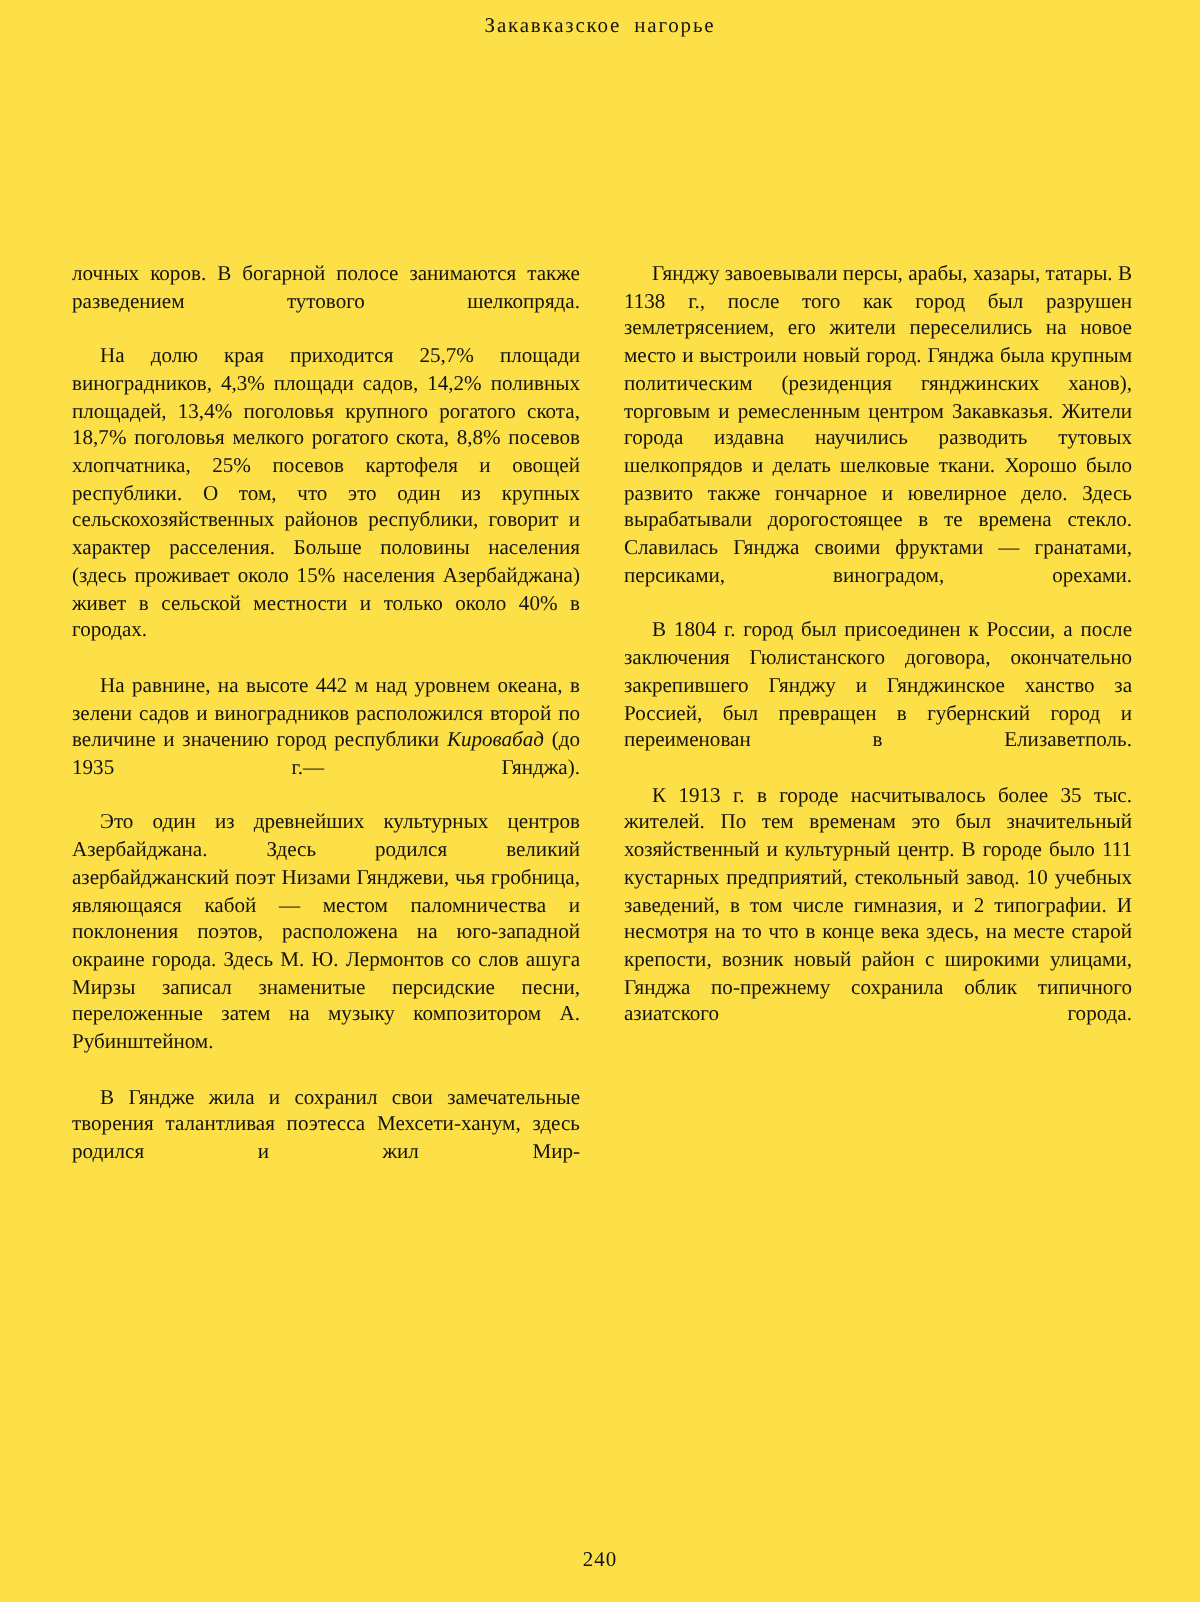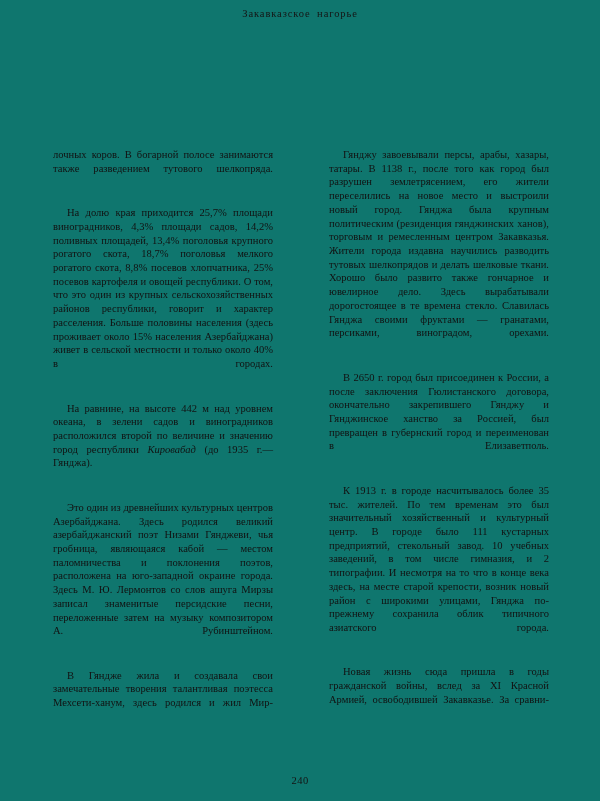--- a/index.html
+++ b/index.html
@@ -14,21 +14,21 @@
     color: #101010;
     overflow: hidden;
     position: relative;
   }
 
   .page {
     position: relative;
     width: 600px;
     height: 801px;
     box-sizing: border-box;
-    background: #0f766e;
+    background: #fde047;
   }
 
   
   .running-head {
     position: absolute;
     top: 8px;
     left: 0;
     width: 600px;
     text-align: center;
     font-size: 10.5px;
@@ -44,21 +44,21 @@
     left: 36px;
     width: 530px;
     display: flex;
     justify-content: space-between;
   }
   .column {
     width: 254px;
   }
 
   p.para {
-    margin: 17px;
+    margin: 0;
     font-size: 10.55px;
     line-height: 13.72px;
     text-align: justify;
     text-indent: 14px;
     color: #121212;
     word-spacing: 0px;
     -webkit-hyphens: none;
     hyphens: none;
   }
   p.para.cont {
@@ -98,27 +98,26 @@
 
   <div class="running-head">Закавказское нагорье</div>
 
   <div class="columns">
 
     <div class="column">
       <p class="para cont">лочных коров. В богарной полосе занимаются также разведением тутового шелкопряда.</p>
       <p class="para">На долю края приходится 25,7% площади виноградников, 4,3% площади садов, 14,2% поливных площадей, 13,4% поголовья крупного рогатого скота, 18,7% поголовья мелкого рогатого скота, 8,8% посевов хлопчатника, 25% посевов картофеля и овощей республики. О том, что это один из крупных сельскохозяйственных районов республики, говорит и характер расселения. Больше половины населения (здесь проживает около 15% населения Азербайджана) живет в сельской местности и только около 40% в городах.</p>
       <p class="para"><span>На равнине, на высоте 442 м над уровнем океана, в зелени садов и виноградников расположился второй по величине и значению город республики </span><i class="ital">Кировабад</i><span> (до 1935 г.— Гянджа).</span></p>
       <p class="para">Это один из древнейших культурных центров Азербайджана. Здесь родился великий азербайджанский поэт Низами Гянджеви, чья гробница, являющаяся кабой — местом паломничества и поклонения поэтов, расположена на юго-западной окраине города. Здесь М. Ю. Лермонтов со слов ашуга Мирзы записал знаменитые персидские песни, переложенные затем на музыку композитором А. Рубинштейном.</p>
-      <p class="para">В Гяндже жила и создавала свои замечательные творения талантливая поэтесса Мехсети-ханум, здесь родился и жил Мир-</p>
+      <p class="para">В Гяндже жила и сохранил свои замечательные творения талантливая поэтесса Мехсети-ханум, здесь родился и жил Мир-</p>
     </div>
 
     <div class="column">
       <p class="para">Гянджу завоевывали персы, арабы, хазары, татары. В 1138 г., после того как город был разрушен землетрясением, его жители переселились на новое место и выстроили новый город. Гянджа была крупным политическим (резиденция гянджинских ханов), торговым и ремесленным центром Закавказья. Жители города издавна научились разводить тутовых шелкопрядов и делать шелковые ткани. Хорошо было развито также гончарное и ювелирное дело. Здесь вырабатывали дорогостоящее в те времена стекло. Славилась Гянджа своими фруктами — гранатами, персиками, виноградом, орехами.</p>
-      <p class="para">В 2650 г. город был присоединен к России, а после заключения Гюлистанского договора, окончательно закрепившего Гянджу и Гянджинское ханство за Россией, был превращен в губернский город и переименован в Елизаветполь.</p>
+      <p class="para">В 1804 г. город был присоединен к России, а после заключения Гюлистанского договора, окончательно закрепившего Гянджу и Гянджинское ханство за Россией, был превращен в губернский город и переименован в Елизаветполь.</p>
       <p class="para">К 1913 г. в городе насчитывалось более 35 тыс. жителей. По тем временам это был значительный хозяйственный и культурный центр. В городе было 111 кустарных предприятий, стекольный завод. 10 учебных заведений, в том числе гимназия, и 2 типографии. И несмотря на то что в конце века здесь, на месте старой крепости, возник новый район с широкими улицами, Гянджа по-прежнему сохранила облик типичного азиатского города.</p>
-      <p class="para">Новая жизнь сюда пришла в годы гражданской войны, вслед за XI Красной Армией, освободившей Закавказье. За сравни-</p>
     </div>
 
   </div>
 
   <div class="folio">240</div>
 
 </div>
 
 </body></html>

